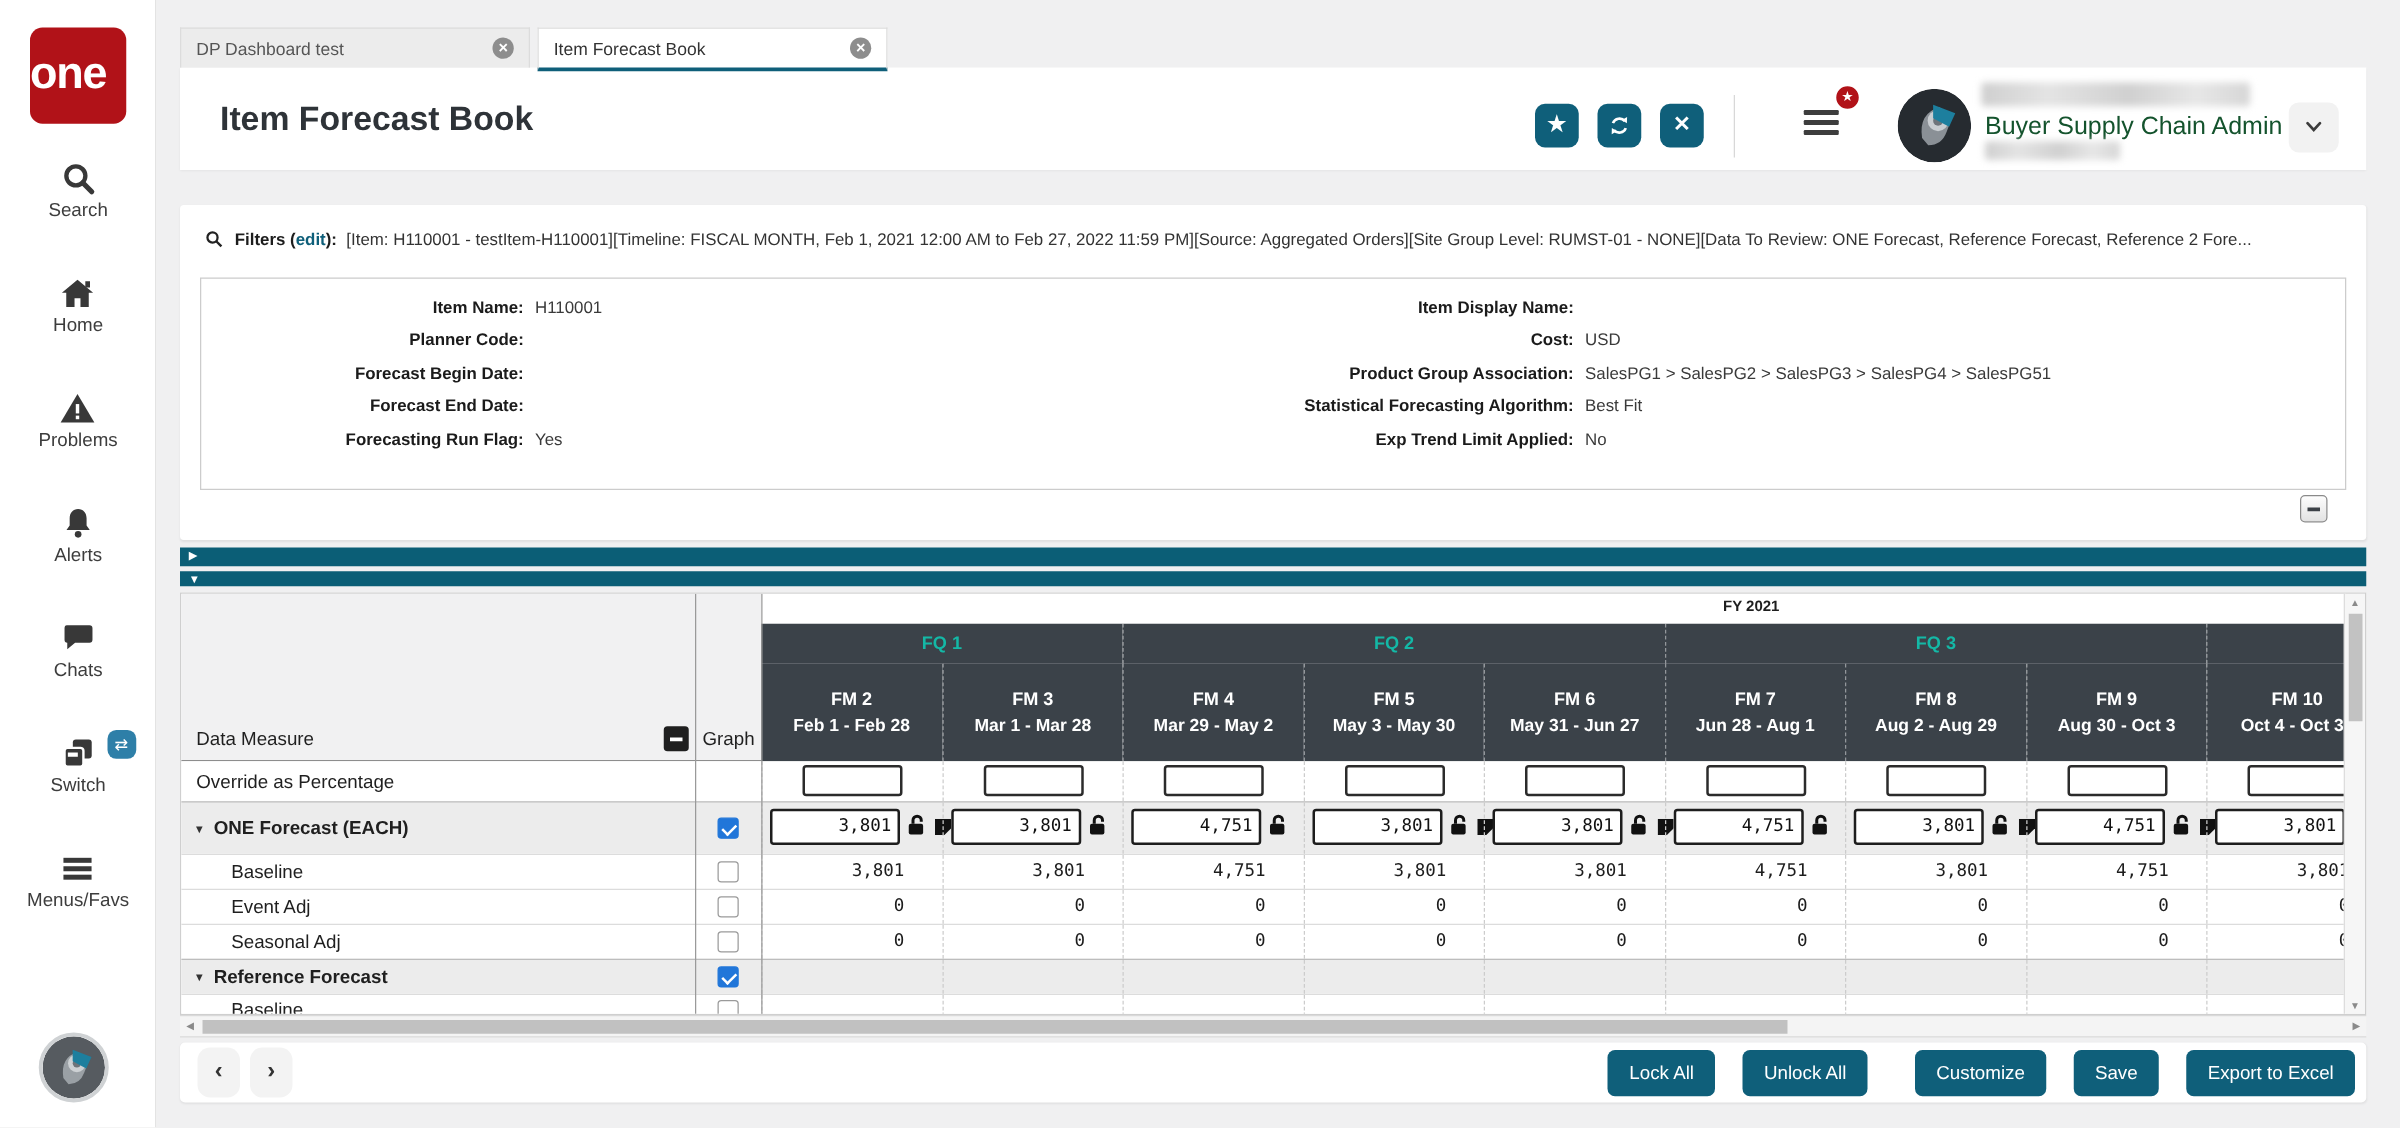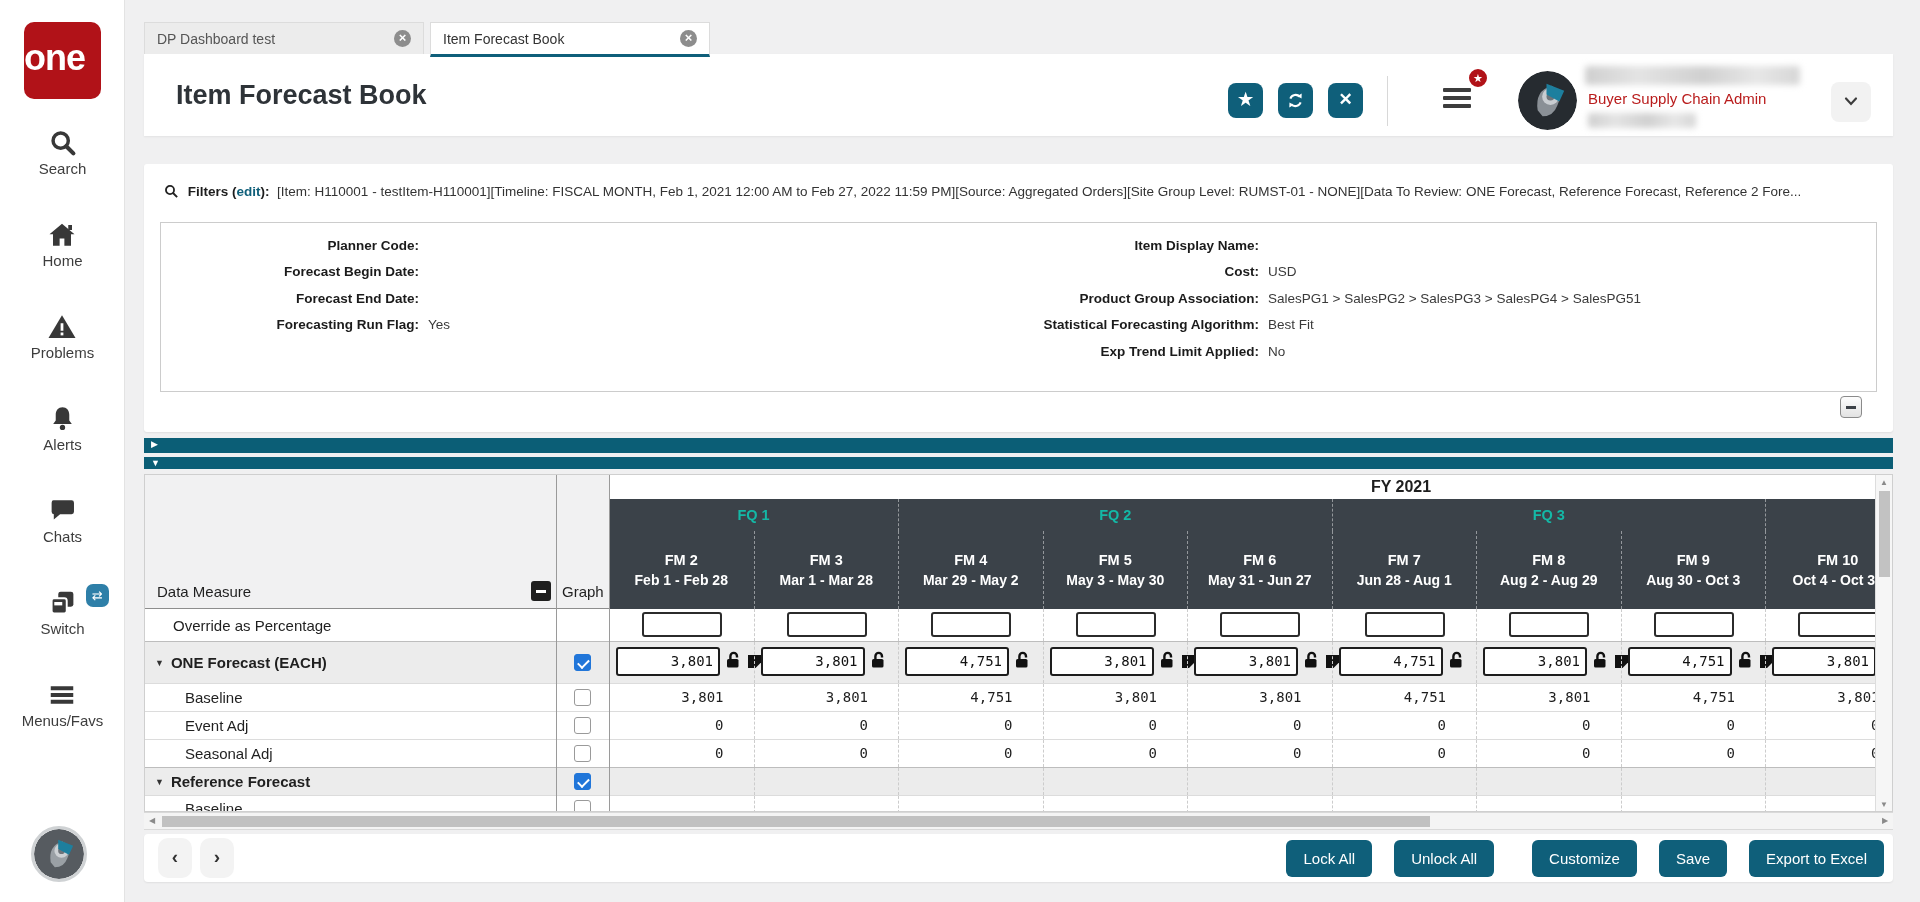--- a/index.html
+++ b/index.html
@@ -48,21 +48,21 @@
   #hamburger div { height:4px; background:#3d3d3d; border-radius:1px; margin-bottom:4px; }
   #hdr-badge { position:absolute; left:1323px; top:13px; width:22px; height:22px; border-radius:50%;
     background:#b11218; border:2px solid #fff; color:#fff; font-size:11px; line-height:19px;
     text-align:center; }
   #hdr-avatar { position:absolute; left:1374px; top:17px; width:59px; height:59px; border-radius:50%;
     overflow:hidden; }
   .blur-bar { position:absolute; border-radius:3px; filter:blur(3px);
     background:linear-gradient(90deg,#cfcfcf,#e4e4e4 25%,#d0d0d0 55%,#e7e7e7 80%,#d6d6d6); }
   #blur-name { left:1441px; top:12px; width:215px; height:19px; }
   #blur-org  { left:1444px; top:59px; width:108px; height:15px; }
-  #user-role { position:absolute; left:1444px; top:36px; font-size:15px; color:#b91c1c; }
+  #user-role { position:absolute; left:1444px; top:36px; font-size:20px; color:#14532d; }
   #user-chevron { position:absolute; left:1687px; top:28px; width:40px; height:40px; background:#f2f2f2;
     border-radius:8px; cursor:pointer; text-align:center; }
   #user-chevron svg { margin-top:9px; }
 
   
   #filter-card { position:absolute; left:144px; top:164px; width:1749px; height:268px; background:#fff;
     border-radius:3px; box-shadow:0 1px 2px rgba(0,0,0,.07); }
   #filters-line { position:absolute; left:20px; top:20px; font-size:13.5px; color:#333;
     white-space:nowrap; width:1710px; overflow:hidden; }
   #filters-line .fl-bold { font-weight:bold; color:#1d1d1d; }
@@ -90,21 +90,21 @@
   #bar2 { top:457px; height:12px; }
   .teal-bar .arr { position:absolute; left:7px; top:1px; font-size:9px; }
 
   
   #grid { position:absolute; left:144px; top:474px; width:1749px; height:338px; background:#fff;
     border:1px solid #cfcfcf; overflow:hidden; }
   #grid-inner { position:absolute; left:0; top:0; width:1732px; height:338px; overflow:hidden; }
   #grid-header { position:absolute; left:0; top:0; width:1732px; height:134px; background:#f1f1f2;
     border-bottom:1px solid #8d8d8d; }
   #fy-row { position:absolute; left:464px; top:0; width:1268px; height:24px; background:#fff; }
-  #fy-label { position:absolute; left:692px; top:3px; width:200px; text-align:center; font-size:16px;
+  #fy-label { position:absolute; left:692px; top:3px; width:200px; text-align:center; font-size:12px;
     font-weight:bold; color:#1e1e1e; }
   #fq-row { position:absolute; left:464px; top:24px; height:32px; display:flex; }
   .fq-cell { height:32px; background:#3b4249; color:#14b8a6; font-size:14.5px; font-weight:bold;
     display:flex; align-items:center; justify-content:center;
     border-left:1px dashed rgba(255,255,255,.45); }
   .fq-cell:first-child { border-left:none; }
   #fm-row { position:absolute; left:464px; top:56px; height:78px; display:flex; }
   .fm-cell { width:144.5px; height:78px; background:#3b4249; color:#fff; display:flex;
     flex-direction:column; align-items:center; justify-content:center;
     border-left:1px dashed rgba(255,255,255,.45); }
@@ -123,21 +123,21 @@
   .g-row.kind-group { background:#ececec; border-top:1px solid #bdbdbd; height:42px; }
   .g-row.kind-group.short { height:28px; }
   .g-row.kind-values { height:28px; }
   .g-row.kind-partial { height:18px; overflow:hidden; }
   .g-label { width:411px; display:flex; align-items:center; flex:none; }
   .kind-partial .g-label { align-items:flex-start; padding-top:4px; }
   .g-label .tri { font-size:9px; color:#333; margin-left:10px; }
   .g-label .lbl-text { font-size:15px; color:#1f1f1f; }
   .kind-group .lbl-text { font-weight:bold; margin-left:7px; }
   .kind-values .lbl-text, .kind-partial .lbl-text { margin-left:40px; }
-  .kind-override .lbl-text { margin-left:28px; }
+  .kind-override .lbl-text { margin-left:12px; }
   .g-graph { width:53px; flex:none; display:flex; align-items:center; justify-content:center; }
   .kind-partial .g-graph { align-items:flex-start; padding-top:4px; }
   .g-cells { display:flex; flex:none; }
   .cell { width:144.5px; flex:none; border-left:1px dashed #ccc; position:relative; }
   .cell.val { font-family:"DejaVu Sans Mono", monospace; font-size:14px; color:#1d1d1d;
     text-align:right; padding-right:30px; line-height:27px; }
   .ov-box { position:absolute; left:32px; top:3px; width:80px; height:25px; background:#fff;
     border:2px solid #2b2b2b; border-radius:3px; cursor:text; }
   .fc-box { position:absolute; left:6px; top:5px; width:104px; height:29px; background:#fff;
     border:2px solid #1d1d1d; border-radius:3px; font-family:"DejaVu Sans Mono", monospace;
@@ -310,20 +310,24 @@
             <line x1="12" y1="12" x2="17.5" y2="17.5" stroke="#222" stroke-width="2.6"></line>
           </svg>
       </span>
       <span class="fl-bold">Filters</span>
       <span class="fl-bold">(</span><span class="fl-edit">edit</span><span class="fl-bold">):</span>
       &nbsp;<span id="filters-text">[Item: H110001 - testItem-H110001][Timeline: FISCAL MONTH, Feb 1, 2021 12:00 AM to Feb 27, 2022 11:59 PM][Source: Aggregated Orders][Site Group Level: RUMST-01 - NONE][Data To Review: ONE Forecast, Reference Forecast, Reference 2 Fore...</span>
     </div>
     <div id="details-box">
       <div class="det-col" id="det-left">
           <div class="drow">
+            <span class="dlabel">Item Name:</span>
+            <span class="dval">H110001</span>
+          </div>
+          <div class="drow">
             <span class="dlabel">Planner Code:</span>
             <span class="dval"></span>
           </div>
           <div class="drow">
             <span class="dlabel">Forecast Begin Date:</span>
             <span class="dval"></span>
           </div>
           <div class="drow">
             <span class="dlabel">Forecast End Date:</span>
             <span class="dval"></span>

